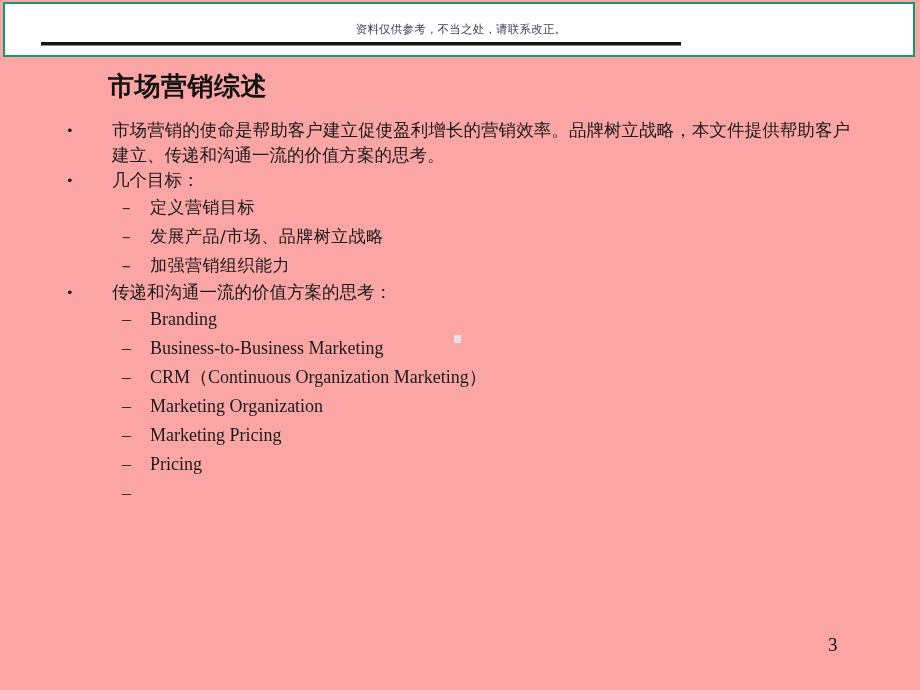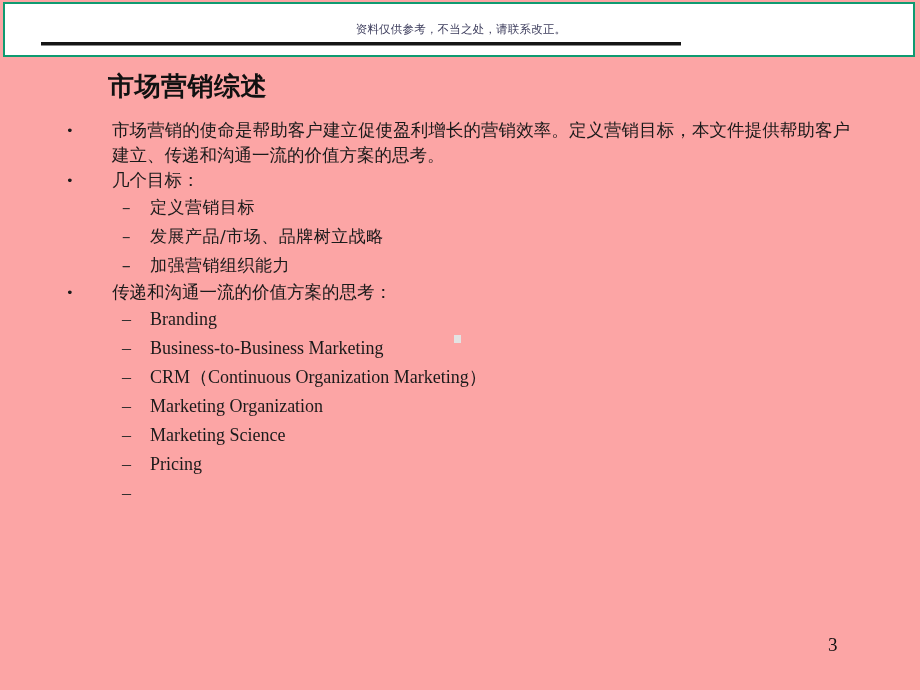--- a/index.html
+++ b/index.html
@@ -171,39 +171,39 @@
   <div id="header-band">
     <div id="header-note">资料仅供参考，不当之处，请联系改正。</div>
     <div id="header-rule"></div>
   </div>
 
   <div id="slide-title">市场营销综述</div>
 
   <div id="body-content">
       <div class="bullet-row l1">
         <span class="marker">•</span>
-        <span class="txt">市场营销的使命是帮助客户建立促使盈利增长的营销效率。定义营销目标，本文件提供帮助客户建立、传递和沟通一流的价值方案的思考。</span>
+        <span class="txt">市场营销的使命是帮助客户建立促使盈利增长的营销效率。品牌树立战略，本文件提供帮助客户建立、传递和沟通一流的价值方案的思考。</span>
       </div>
       <div class="bullet-row l1">
         <span class="marker">•</span>
         <span class="txt">几个目标：</span>
       </div>
       <div class="bullet-row l2 cjk"><span class="marker">–</span><span class="txt">定义营销目标</span></div>
       <div class="bullet-row l2 cjk"><span class="marker">–</span><span class="txt">发展产品/市场、品牌树立战略</span></div>
       <div class="bullet-row l2 cjk"><span class="marker">–</span></div>
       <div class="bullet-row l2 cjk"><span class="marker">–</span><span class="txt">加强营销组织能力</span></div>
       <div class="bullet-row l1">
         <span class="marker">•</span>
         <span class="txt">传递和沟通一流的价值方案的思考：</span>
       </div>
       <div class="bullet-row l2 latin"><span class="marker">–</span><span class="txt">Branding</span></div>
       <div class="bullet-row l2 latin"><span class="marker">–</span><span class="txt">Business-to-Business Marketing</span></div>
       <div class="bullet-row l2 latin"><span class="marker">–</span><span class="txt">CRM（Continuous Organization Marketing）</span></div>
       <div class="bullet-row l2 latin"><span class="marker">–</span><span class="txt">Marketing Organization</span></div>
-      <div class="bullet-row l2 latin"><span class="marker">–</span><span class="txt">Marketing Science</span></div>
+      <div class="bullet-row l2 latin"><span class="marker">–</span><span class="txt">Marketing Pricing</span></div>
       <div class="bullet-row l2 latin"><span class="marker">–</span><span class="txt">Pricing</span></div>
       <div class="bullet-row l2 latin"><span class="marker">–</span></div>
     </div>
 
   <div id="speck"></div>
 
   <div id="page-number">3</div>
 </div>
 
 </body></html>

